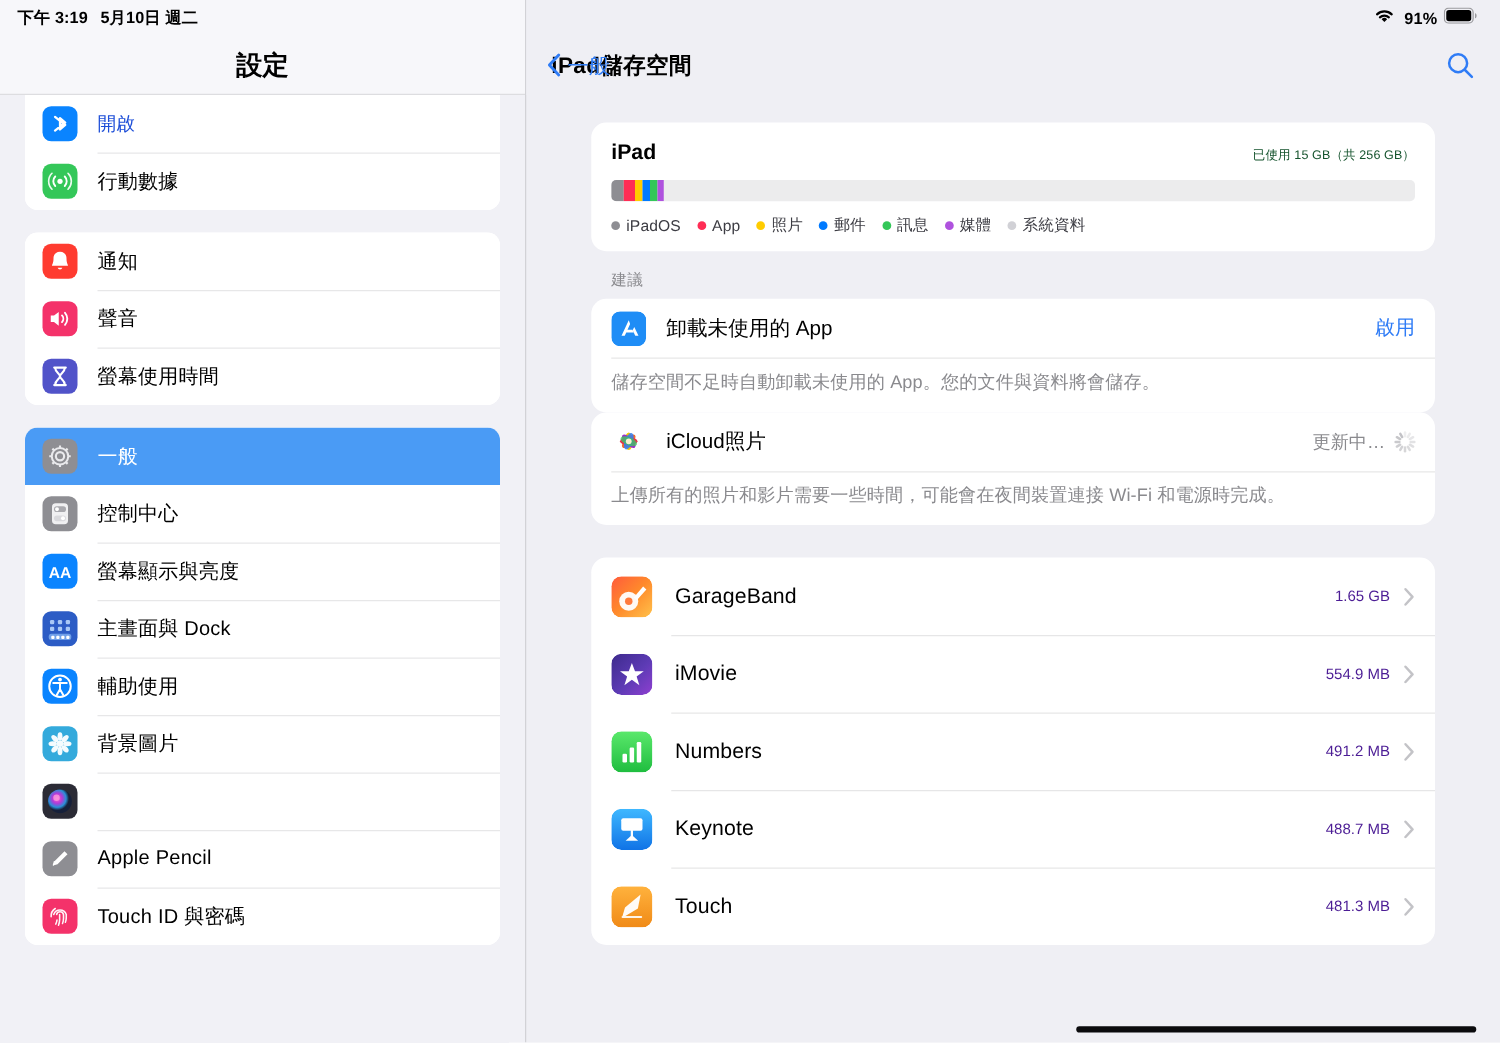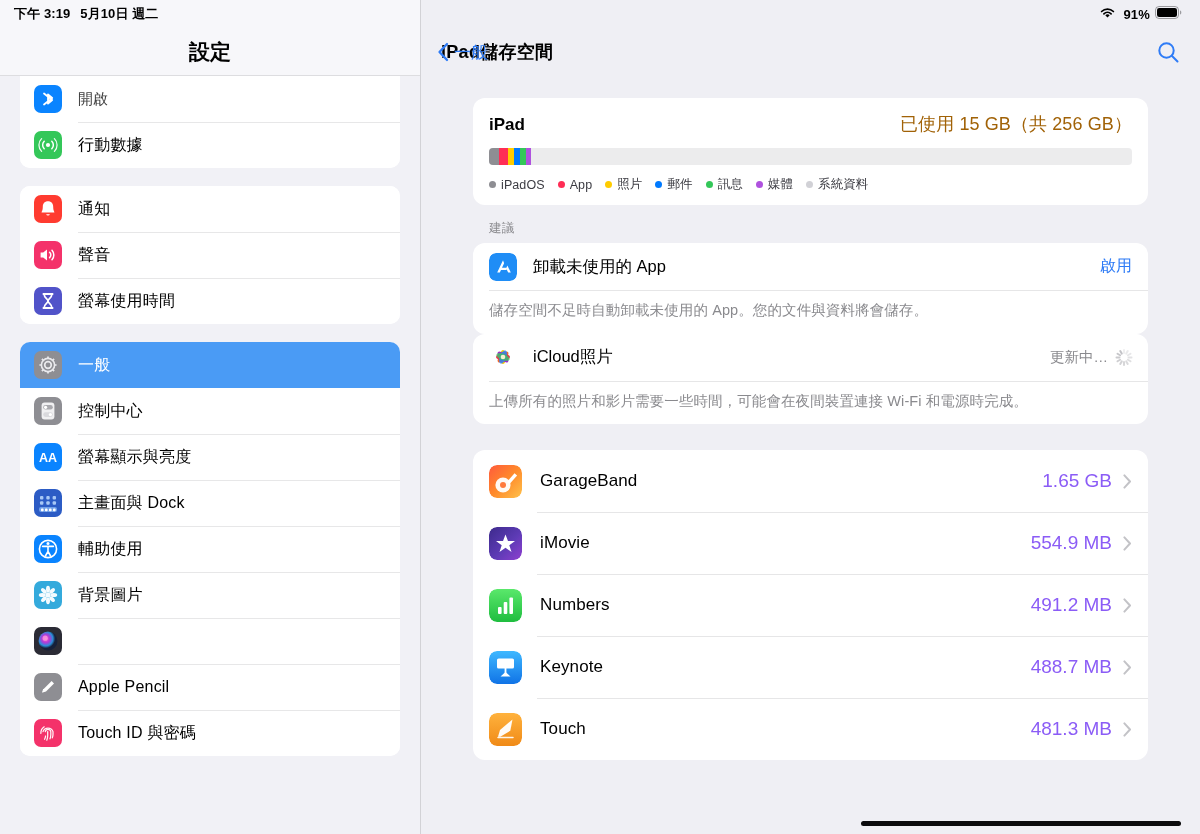--- a/index.html
+++ b/index.html
@@ -50,21 +50,21 @@
     background:rgba(60,60,67,0.12);
   }
   .sb-row.sel::before, .sb-row.sel + .sb-row::before { background:transparent; }
   .sb-ico {
     width:28px; height:28px; border-radius:7px; flex:0 0 28px;
     margin-right:16px; display:flex; align-items:center; justify-content:center;
     color:#fff; font-size:13px; font-weight:700; overflow:hidden;
   }
   .sb-label { font-size:16px; color:#000; flex:1; letter-spacing:.2px; }
   .sb-row.sel .sb-label { color:#fff; }
-  .sb-value { font-size:15px; color:#404040; }
+  .sb-value { font-size:15px; color:#1d4ed8; }
 
   
   .detail {
     width:780px; height:834px; position:relative;
     background:#efeff4; overflow:hidden;
     border-left:1px solid rgba(0,0,0,0.12);
   }
   .dt-statusbar {
     height:28px; display:flex; align-items:center; justify-content:flex-end;
     padding:0 18px 0 0; font-size:13px; font-weight:600; color:#000;
@@ -84,21 +84,21 @@
     flex:1; font-size:18px; font-weight:700; color:#000;
     letter-spacing:.3px;
   }
   .dt-search { position:absolute; right:20px; display:flex; color:#2f7cf6; }
   .dt-scroll { position:absolute; top:76px; left:0; right:0; bottom:0; padding:0 52px; }
 
   .card { background:#fff; border-radius:12px; }
   .card.usage { padding:14px 16px 12px 16px; margin-top:22px; }
   .usage-top { display:flex; align-items:baseline; justify-content:space-between; }
   .usage-name { font-size:17px; font-weight:600; color:#000; }
-  .usage-cap { font-size:18px; color:#a16207; letter-spacing:.1px; }
+  .usage-cap { font-size:10px; color:#14532d; letter-spacing:.1px; }
   .usage-bar {
     margin-top:12px; height:17px; border-radius:4px; background:#ececed;
     display:flex; overflow:hidden;
   }
   .usage-seg { height:100%; }
   .usage-legend { margin-top:11px; display:flex; align-items:center; flex-wrap:wrap; }
   .lg { display:flex; align-items:center; margin-right:13px; }
   .lg-dot { width:7px; height:7px; border-radius:50%; margin-right:5px; }
   .lg-txt { font-size:12.5px; color:#3c3c43; letter-spacing:.1px; }
 
@@ -132,21 +132,21 @@
   }
   .app-row + .app-row::before {
     content:""; position:absolute; left:64px; right:0; top:0; height:1px;
     background:rgba(60,60,67,0.13);
   }
   .app-ico {
     width:33px; height:33px; border-radius:8px; margin-right:18px; flex:0 0 33px;
     overflow:hidden; display:flex; align-items:center; justify-content:center;
   }
   .app-name { font-size:17px; color:#000; flex:1; letter-spacing:.1px; }
-  .app-size { font-size:19px; color:#8b5cf6; margin-right:11px; }
+  .app-size { font-size:12px; color:#4c1d95; margin-right:11px; }
   .chev-r { color:#c3c3c7; display:flex; }
 
   .spinner { width:17px; height:17px; position:relative; display:inline-block; }
   .spinner i {
     position:absolute; left:7.5px; top:0; width:2px; height:5px;
     background:#bcbcc0; border-radius:1px; transform-origin:1px 8.5px;
   }
   .home-ind {
     position:absolute; bottom:8px; left:440px; width:320px; height:5px;
     border-radius:3px; background:#0b0b0d;

